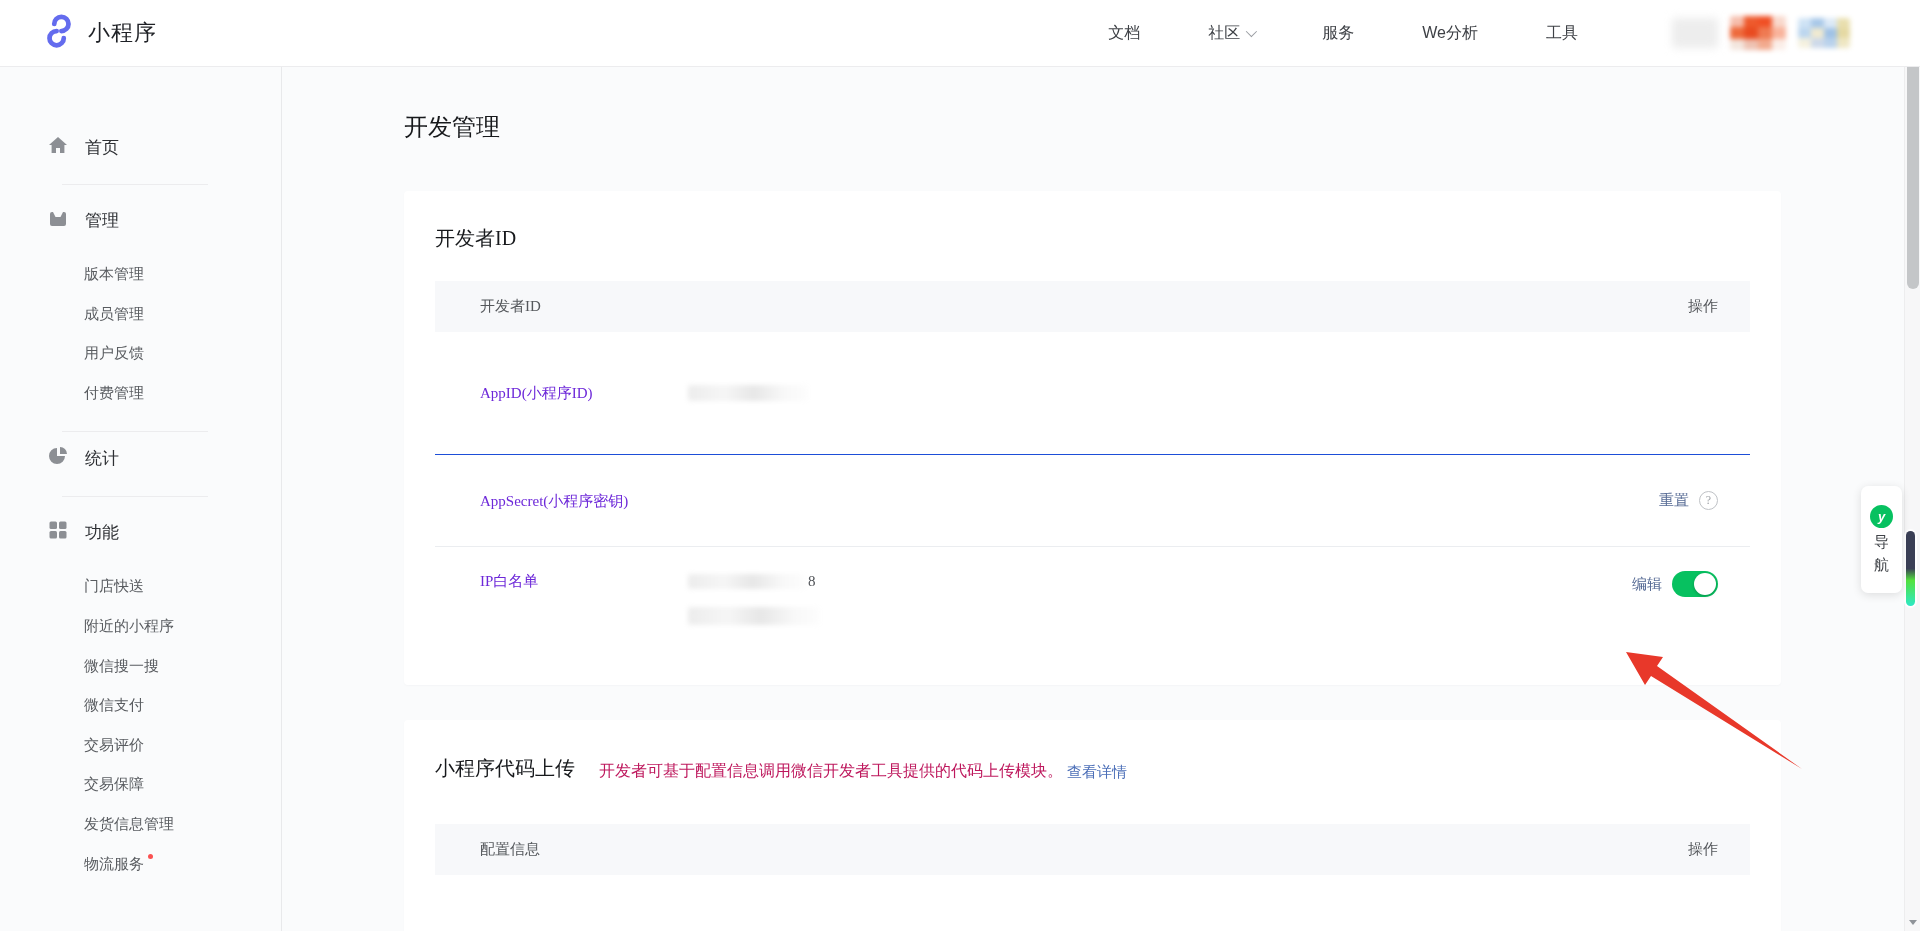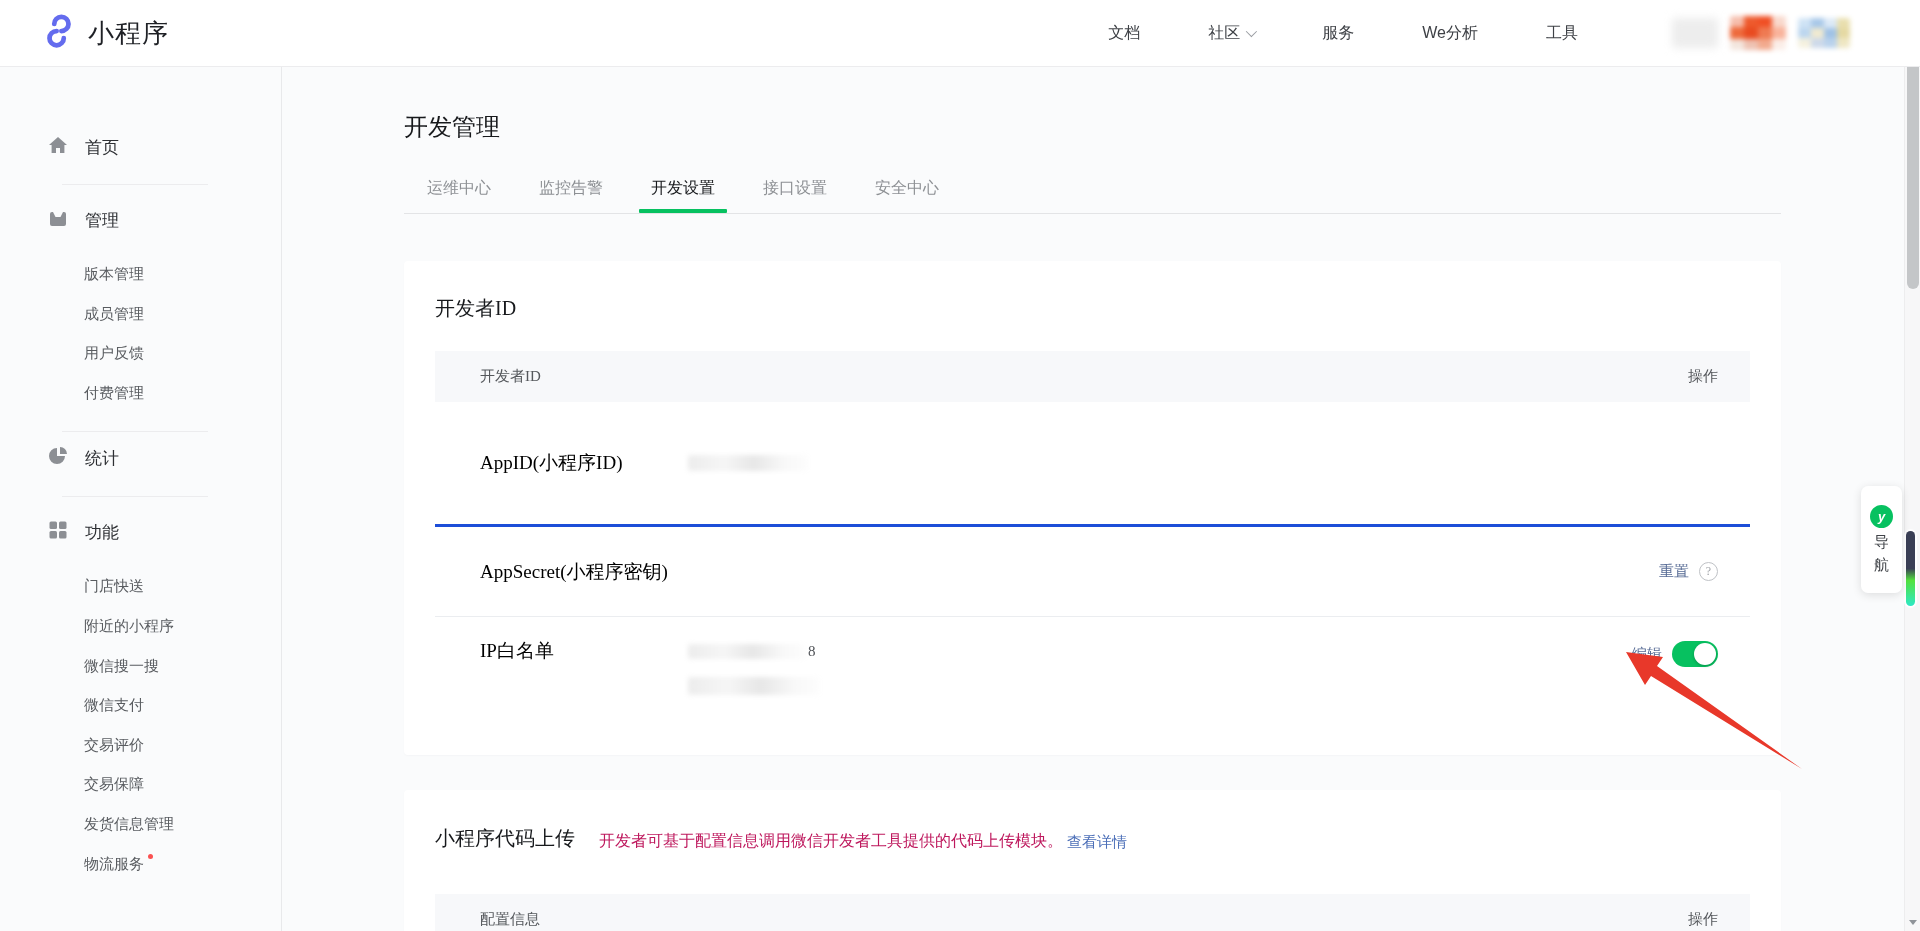--- a/index.html
+++ b/index.html
@@ -6,21 +6,21 @@
   html,body { width:1920px; height:931px; overflow:hidden;
     font-family:"Liberation Sans","DejaVu Sans",sans-serif;
     background:#fafbfc; color:#3c3f44; }
   a { text-decoration:none; cursor:pointer; }
 
   
   .header { position:absolute; left:0; top:0; width:1920px; height:66px;
     background:#fff; box-shadow:0 1px 0 #ececee; z-index:30;
     display:flex; align-items:center; }
   .logo-wrap { display:flex; align-items:center; margin-left:40px; cursor:pointer; }
-  .logo-text { font-size:26px; color:#1f2126; margin-left:10px; letter-spacing:1px; }
+  .logo-text { font-size:22px; color:#1f2126; margin-left:10px; letter-spacing:1px; }
   .nav { margin-left:auto; margin-right:70px; display:flex; align-items:center; gap:68px; }
   .nav-item { font-size:16px; color:#3e4146; display:flex; align-items:center; gap:6px; }
   .caret { width:8px; height:8px; border-right:1.6px solid #9a9da2; border-bottom:1.6px solid #9a9da2;
     transform:rotate(45deg) translateY(-2px); display:inline-block; }
   .avatars { display:flex; align-items:center; gap:12px; margin-left:26px; }
   .blob-light { width:46px; height:30px; background:#ededed; border-radius:4px; filter:blur(4px); }
   .mosaic { display:grid; grid-template-columns:repeat(4,1fr); overflow:hidden;
     border-radius:3px; filter:blur(2.5px); cursor:pointer; }
   .mosaic span { display:block; width:100%; height:100%; }
   .avatar-orange { width:56px; height:34px; }
@@ -59,23 +59,23 @@
   .card-2 { margin-top:35px; height:300px; }
   .card h2 { font-size:20px; font-weight:500; color:#17191c; line-height:28px; }
   .card-1 h2 { padding-top:33px; }
 
   .thead { margin-top:29px; height:51px; background:#f7f8fa; display:flex;
     justify-content:space-between; align-items:center; padding:0 32px 0 45px;
     font-size:15px; color:#55585c; }
 
   .dev-row { display:flex; align-items:center; padding:0 32px 0 45px; }
   .row-appid { height:122px; }
-  .row-secret { height:92px; border-top:3px solid #1d4ed8; }
+  .row-secret { height:92px; border-top:1px solid #1d4ed8; }
   .row-ip { height:138px; border-top:1px solid #ebedf0; align-items:flex-start; padding-top:24px; }
-  .row-label { width:208px; flex-shrink:0; font-size:19px; color:#000000; line-height:20px; }
+  .row-label { width:208px; flex-shrink:0; font-size:15px; color:#6d28d9; line-height:20px; }
   .masked { background:linear-gradient(90deg,#ececec 0%,#f6f6f6 30%,#e7e7e7 55%,#f8f8f8 80%,#fdfdfd 100%);
     border-radius:3px; filter:blur(2.5px); }
   .masked-appid { width:120px; height:16px; }
   .masked-ip1 { width:118px; height:15px; display:inline-block; vertical-align:middle; }
   .masked-ip2 { width:132px; height:18px; margin-top:17px; }
   .ip-tail { font-size:15px; color:#4a4d52; vertical-align:middle; margin-left:2px; }
   .row-actions { margin-left:auto; display:flex; align-items:center; gap:10px; }
   .link { font-size:15px; color:#576b95; }
   .help-circle { width:19px; height:19px; border:1px solid #bfc2c6; border-radius:50%;
     color:#9a9da2; font-size:12px; line-height:17px; text-align:center; cursor:pointer; }
@@ -238,27 +238,20 @@
     <div class="side-item">交易评价</div>
     <div class="side-item">交易保障</div>
     <div class="side-item">发货信息管理</div>
     <div class="side-item"><span>物流服务</span><span class="red-dot"></span></div>
   </div>
 </div>
 
 <div class="main">
   <h1 class="page-title">开发管理</h1>
 
-  <div class="tabs">
-    <div class="tab">运维中心</div>
-    <div class="tab">监控告警</div>
-    <div class="tab active">开发设置</div>
-    <div class="tab">接口设置</div>
-    <div class="tab">安全中心</div>
-  </div>
 
   <div class="card card-1">
     <h2>开发者ID</h2>
     <div class="thead">
       <span>开发者ID</span>
       <span>操作</span>
     </div>
     <div class="dev-row row-appid">
       <span class="row-label">AppID(小程序ID)</span>
       <span class="masked masked-appid"></span>

